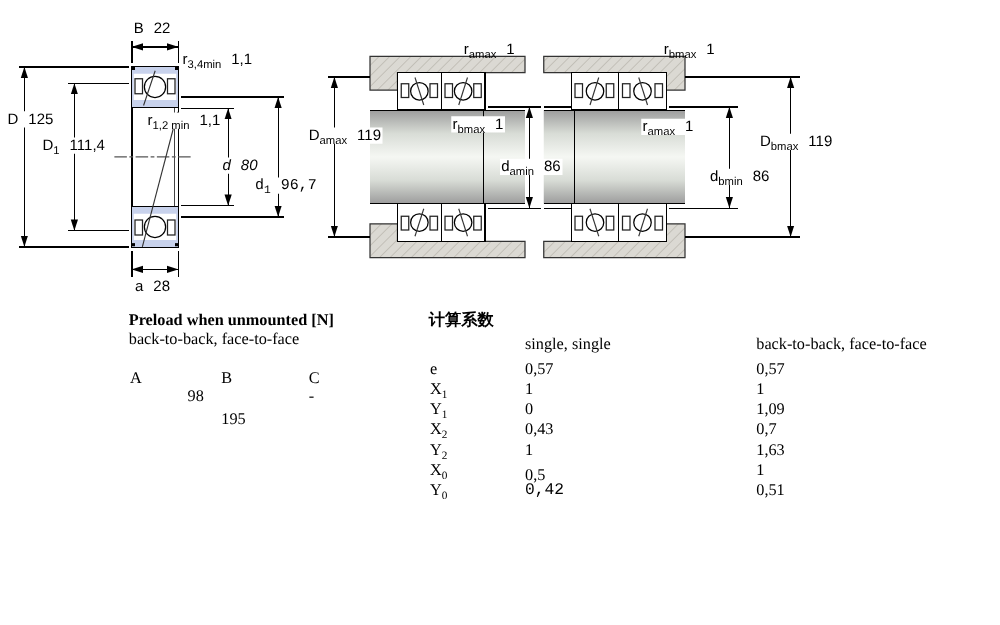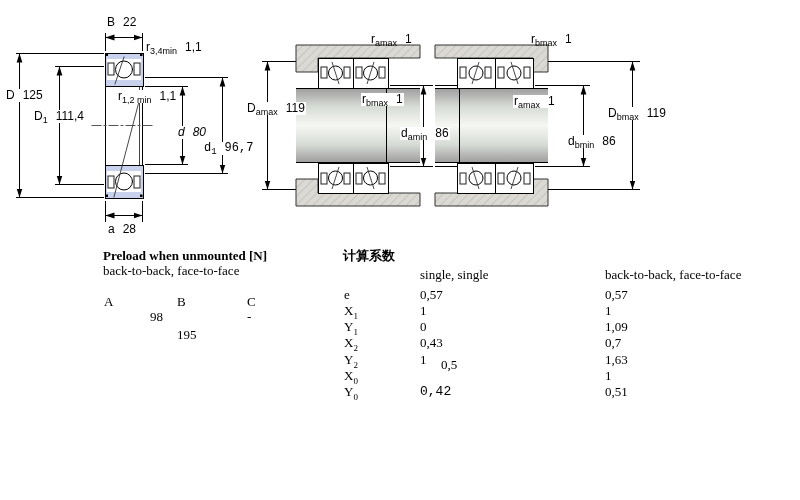--- a/index.html
+++ b/index.html
@@ -240,20 +240,20 @@
 
 <div class="ser" style="left:344px;top:336px;text-align:center;"><span>X</span><sub>2</sub></div>
 <div class="ser" style="left:420px;top:336px;">0,43</div>
 <div class="ser" style="left:605px;top:336px;">0,7</div>
 
 <div class="ser" style="left:344px;top:353px;"><span>Y</span><sub>2</sub></div>
 <div class="ser" style="left:420px;top:353px;">1</div>
 <div class="ser" style="left:605px;top:353px;">1,63</div>
 
 <div class="ser" style="left:344px;top:369px;"><span>X</span><sub>0</sub></div>
-<div class="ser" style="left:420px;top:358px;margin-left:21px;">0,5</div>
+<div class="ser" style="left:420px;top:373px;">0,5</div>
 <div class="ser" style="left:605px;top:369px;">1</div>
 
 <div class="ser" style="left:344px;top:385px;"><span>Y</span><sub>0</sub></div>
 <div class="ser" style="left:420px;top:385px;font-family:Liberation Mono, monospace;">0,42</div>
 <div class="ser" style="left:605px;top:385px;">0,51</div>
 
 </div>
 
 </body></html>

